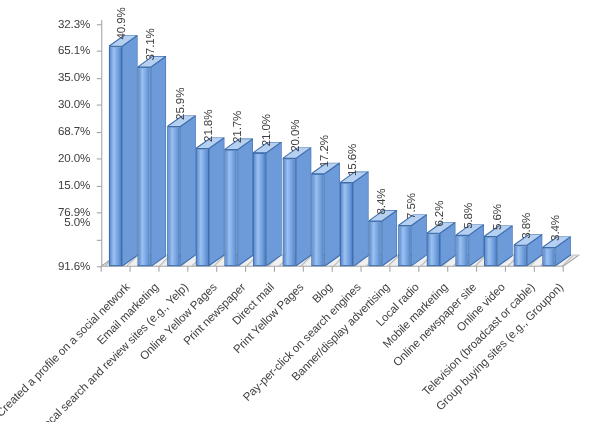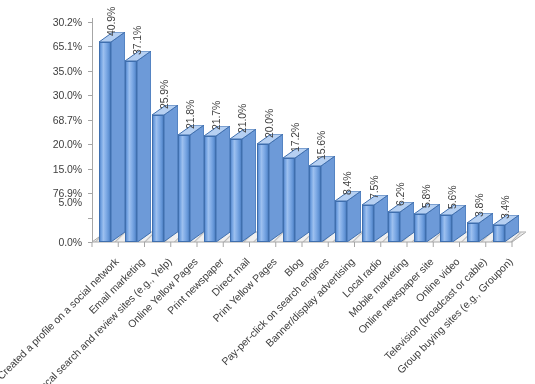--- a/index.html
+++ b/index.html
@@ -114,30 +114,30 @@
     text-align: right;
     letter-spacing: -0.1px;
   }
 </style>
 </head>
 <body>
 
 <div id="chart-root">
 
   <div id="y-axis-labels">
-      <div class="y-tick-label" style="top: 237px;">0.0%</div>
+      <div class="y-tick-label" style="top: 237px;">91.6%</div>
       <div class="y-tick-label" style="top: 197px;">5.0%</div>
       <div class="y-tick-label" style="top: 188.111px;">76.9%</div>
       <div class="y-tick-label" style="top: 163.667px;">15.0%</div>
       <div class="y-tick-label" style="top: 139.222px;">20.0%</div>
       <div class="y-tick-label" style="top: 114.778px;">68.7%</div>
       <div class="y-tick-label" style="top: 90.3333px; margin-left: 20px;">30.0%</div>
       <div class="y-tick-label" style="top: 65.8889px;">35.0%</div>
       <div class="y-tick-label" style="top: 41.4444px;">65.1%</div>
-      <div class="y-tick-label" style="top: 17px;">30.2%</div>
+      <div class="y-tick-label" style="top: 17px;">32.3%</div>
     </div>
 
   <div id="y-axis-line" style="left: 92px; top: 18px; height: 224px; background: rgb(166, 166, 166);"></div>
 
   <div id="floor" style="top: 0px; width: 535px; height: 384px;">
       <svg width="535" height="384" style="position:absolute;left:0;top:0;overflow:visible">
         <defs>
           <pattern id="hatch" width="7" height="7" patternTransform="rotate(45)" patternUnits="userSpaceOnUse">
             <rect width="7" height="7" fill="#f0f0f0"></rect>
             <line x1="0" y1="0" x2="0" y2="7" stroke="#b9b9b9" stroke-width="2.2"></line>

